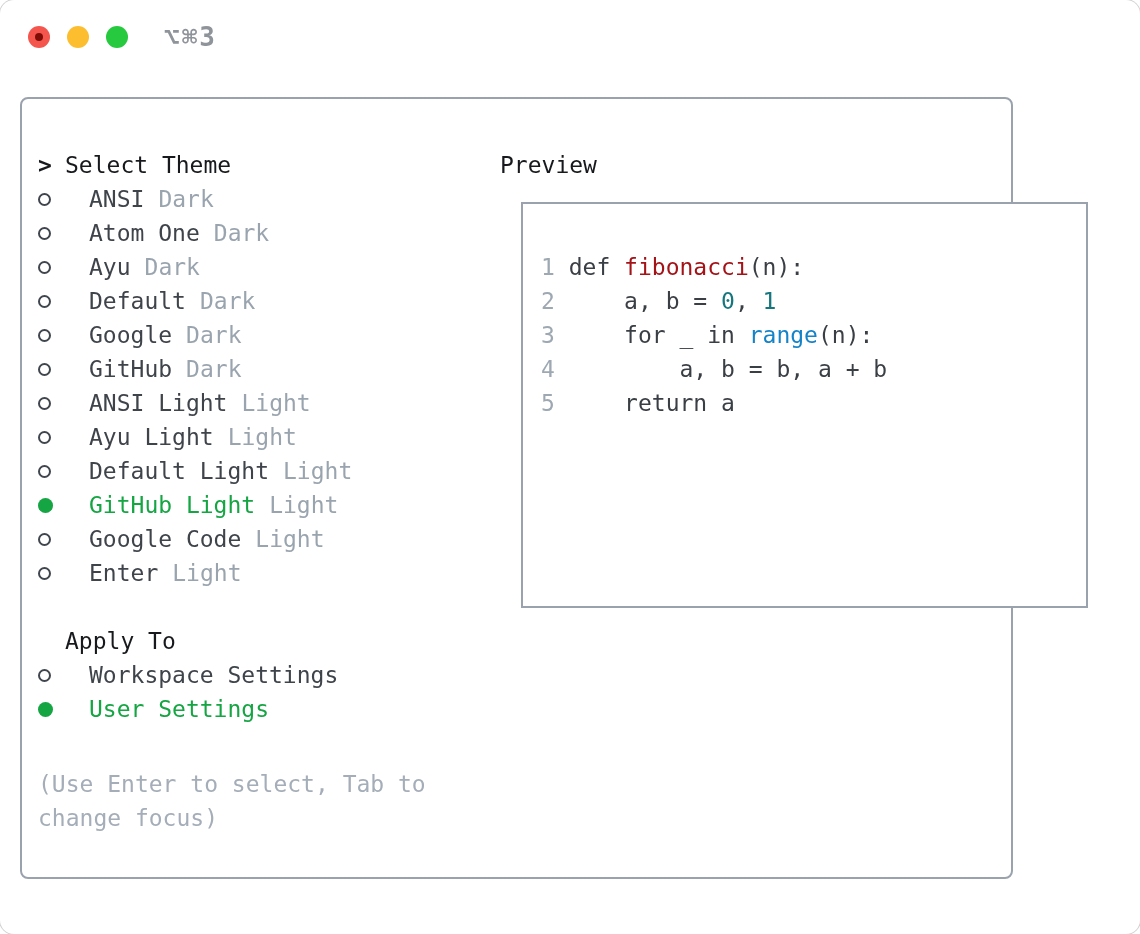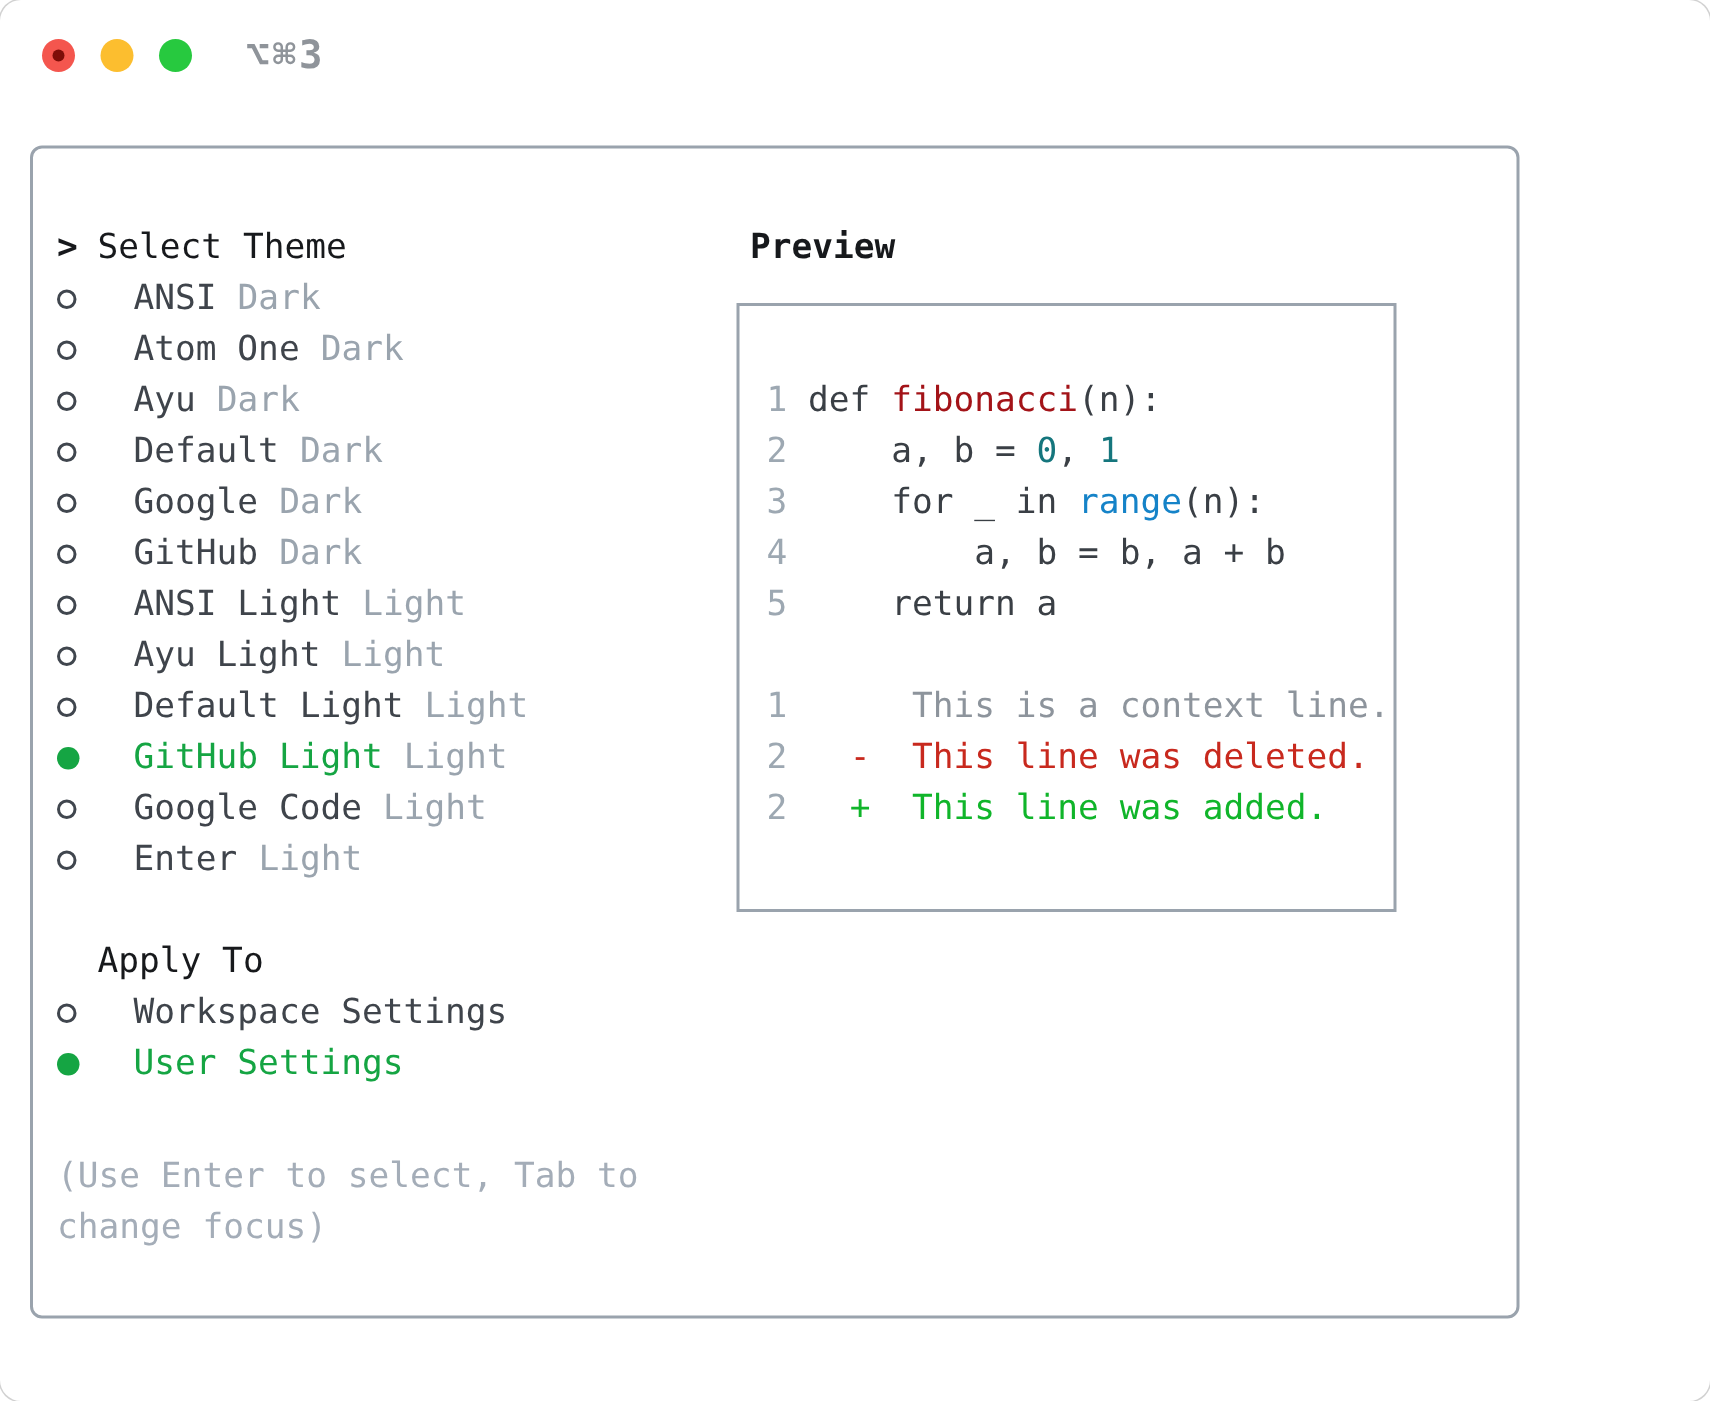--- a/index.html
+++ b/index.html
@@ -41,23 +41,23 @@
   .prompt{font-weight:bold;color:var(--header-text);}
   .hdr{font-weight:normal;color:var(--header-text);}
   .t-name{color:var(--item-text);margin-left:24px;}
   .t-name.sel{color:var(--accent-green);}
   .t-variant{color:var(--muted-text);margin-left:14px;}
   .spacer34{height:34px;}
   .apply-hdr{color:var(--header-text);}
   .hint{width:420px;line-height:34px;color:var(--hint-text);margin-top:41px;}
   
   .preview-hdr{position:absolute;left:478px;top:49px;height:34px;line-height:34px;
-    font-size:23px;font-weight:bold;color:var(--header-text);}
+    font-size:23px;font-weight:normal;color:var(--header-text);}
   .preview-box{
-    position:absolute;left:469px;top:103px;width:440px;height:406px;
+    position:absolute;left:499px;top:103px;width:567px;height:406px;
     border:2px solid var(--panel-border);background:#fff;
     padding:46px 10px 0 18px;overflow:hidden;
   }
   .cline{height:34px;line-height:34px;font-size:23px;white-space:pre;}
   .ln{color:var(--line-number);}
   .s-fg,.s-plain{color:var(--code-fg);}
   .s-func{color:var(--func-red);}
   .s-builtin{color:var(--builtin-blue);}
   .s-num{color:var(--number-teal);}
   .s-context{color:var(--context-gray);}
@@ -120,21 +120,16 @@
 
     <div class="preview-box">
       <div id="code-block">
           <div class="cline"><span class="ln">1</span> <span class="s-fg">def </span><span class="s-func">fibonacci</span><span class="s-fg">(n):</span></div>
           <div class="cline"><span class="ln">2</span> <span class="s-fg">    a, b = </span><span class="s-num">0</span><span class="s-fg">, </span><span class="s-num">1</span></div>
           <div class="cline"><span class="ln">3</span> <span class="s-fg">    for _ in </span><span class="s-builtin">range</span><span class="s-fg">(n):</span></div>
           <div class="cline"><span class="ln">4</span> <span class="s-fg">        a, b = b, a + b</span></div>
           <div class="cline"><span class="ln">5</span> <span class="s-fg">    return a</span></div>
         </div>
       <div class="cline"> </div>
-      <div id="diff-block">
-          <div class="cline"><span class="ln">1</span> <span class="s-context">     This is a context line.</span></div>
-          <div class="cline"><span class="ln">2</span> <span class="s-plain">  </span><span class="s-deleted">-  This line was deleted.</span></div>
-          <div class="cline"><span class="ln">2</span> <span class="s-plain">  </span><span class="s-added">+  This line was added.</span></div>
-        </div>
     </div>
 
   </div>
 </div>
 
 </body></html>

